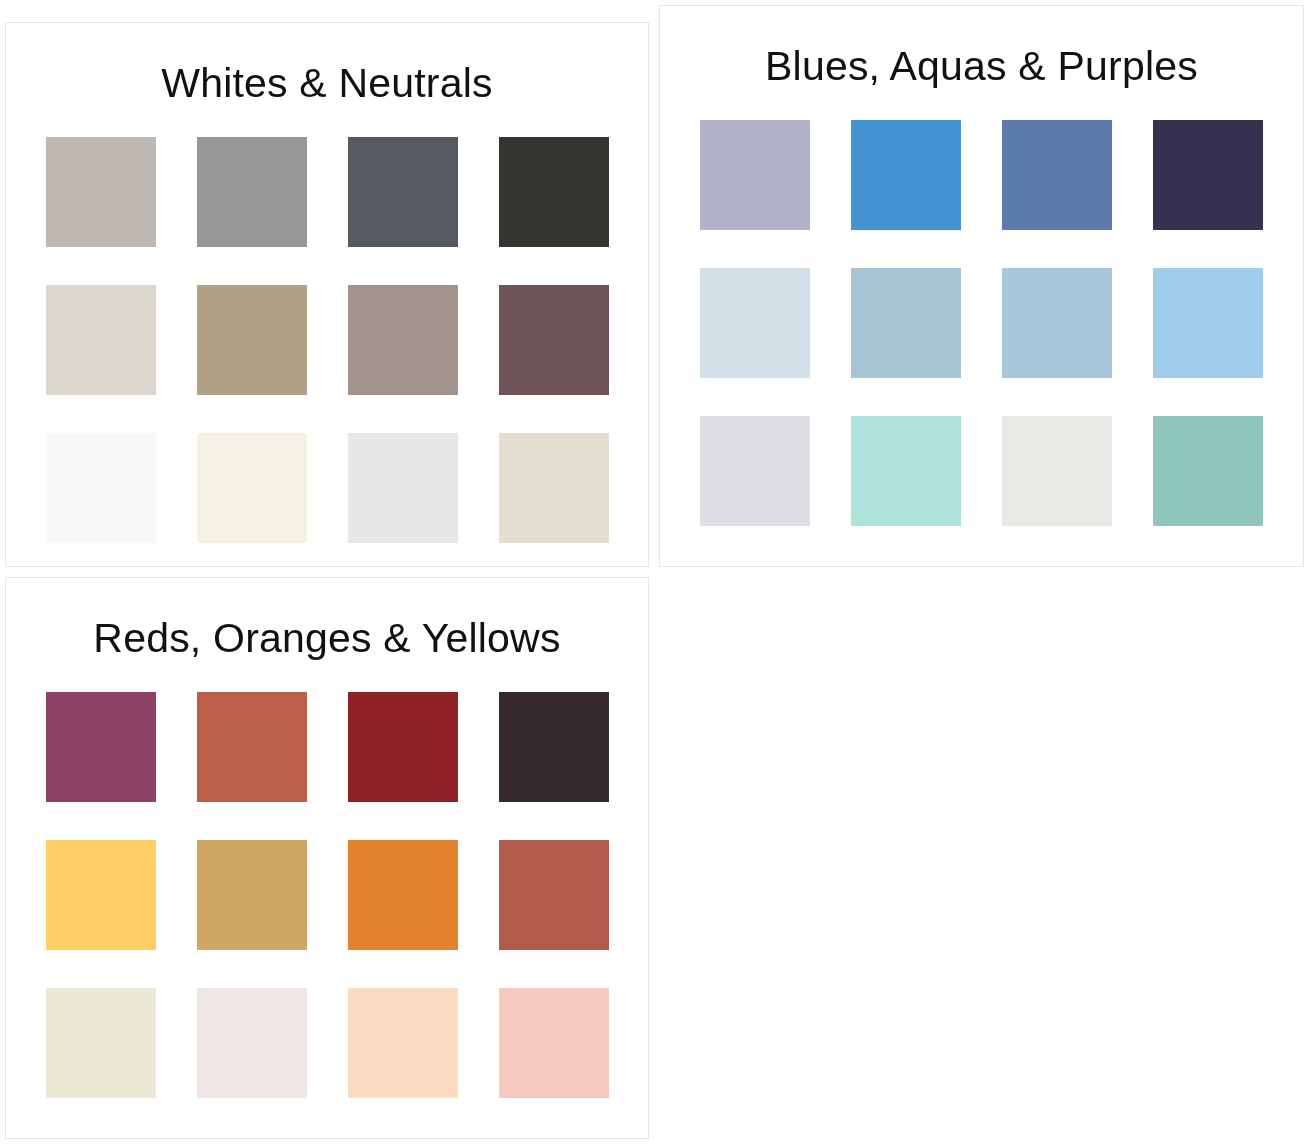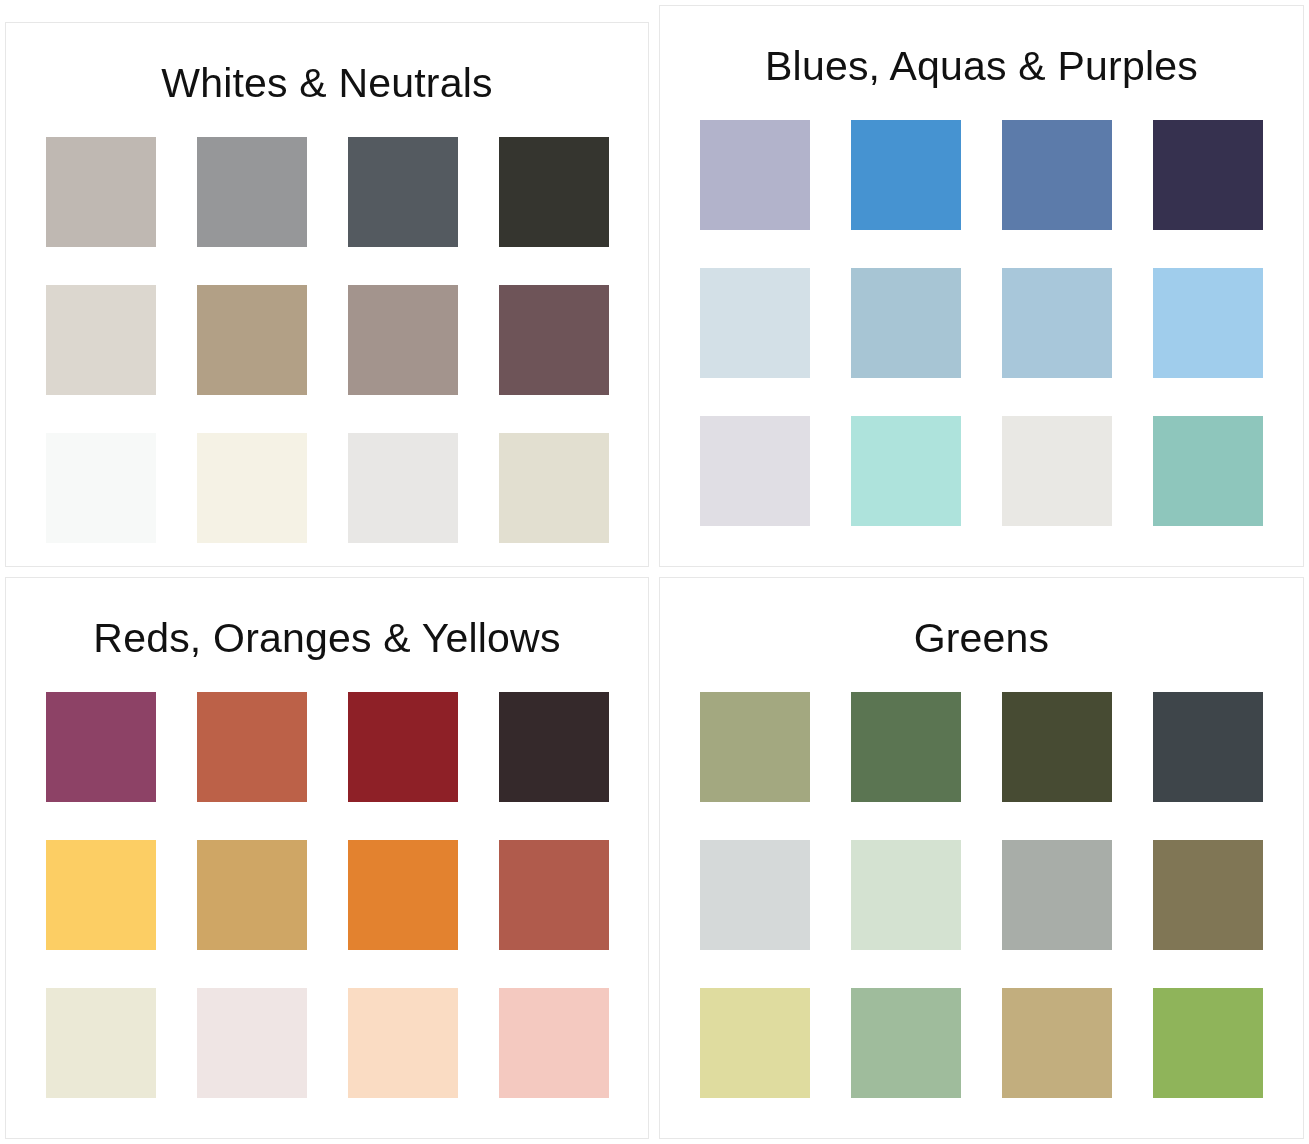--- a/index.html
+++ b/index.html
@@ -110,30 +110,13 @@
         <div class="swatch" title="#FCCE64" style="background-color: rgb(252, 206, 100);"></div>
         <div class="swatch" title="#CFA665" style="background-color: rgb(207, 166, 101);"></div>
         <div class="swatch" title="#E3822F" style="background-color: rgb(227, 130, 47);"></div>
         <div class="swatch" title="#B05B4C" style="background-color: rgb(176, 91, 76);"></div>
         <div class="swatch" title="#EBE9D6" style="background-color: rgb(235, 233, 214);"></div>
         <div class="swatch" title="#EFE5E4" style="background-color: rgb(239, 229, 228);"></div>
         <div class="swatch" title="#FADCC3" style="background-color: rgb(250, 220, 195);"></div>
         <div class="swatch" title="#F4C9C0" style="background-color: rgb(244, 201, 192);"></div>
       </div>
     </section>
-    <section class="palette-panel" style="border-color: rgb(231, 231, 231);">
-      <h2 class="panel-title">Greens</h2>
-      <div class="swatch-grid">
-        <div class="swatch" title="#A3A880" style="background-color: rgb(163, 168, 128);"></div>
-        <div class="swatch" title="#5B7552" style="background-color: rgb(91, 117, 82);"></div>
-        <div class="swatch" title="#474B33" style="background-color: rgb(71, 75, 51);"></div>
-        <div class="swatch" title="#3E454A" style="background-color: rgb(62, 69, 74);"></div>
-        <div class="swatch" title="#D5D9D9" style="background-color: rgb(213, 217, 217);"></div>
-        <div class="swatch" title="#D4E2D1" style="background-color: rgb(212, 226, 209);"></div>
-        <div class="swatch" title="#A8ADA8" style="background-color: rgb(168, 173, 168);"></div>
-        <div class="swatch" title="#807655" style="background-color: rgb(128, 118, 85);"></div>
-        <div class="swatch" title="#DFDC9F" style="background-color: rgb(223, 220, 159);"></div>
-        <div class="swatch" title="#9FBC9C" style="background-color: rgb(159, 188, 156);"></div>
-        <div class="swatch" title="#C2AE7E" style="background-color: rgb(194, 174, 126);"></div>
-        <div class="swatch" title="#8FB45A" style="background-color: rgb(143, 180, 90);"></div>
-      </div>
-    </section>
   </div>
 
 </body></html>

